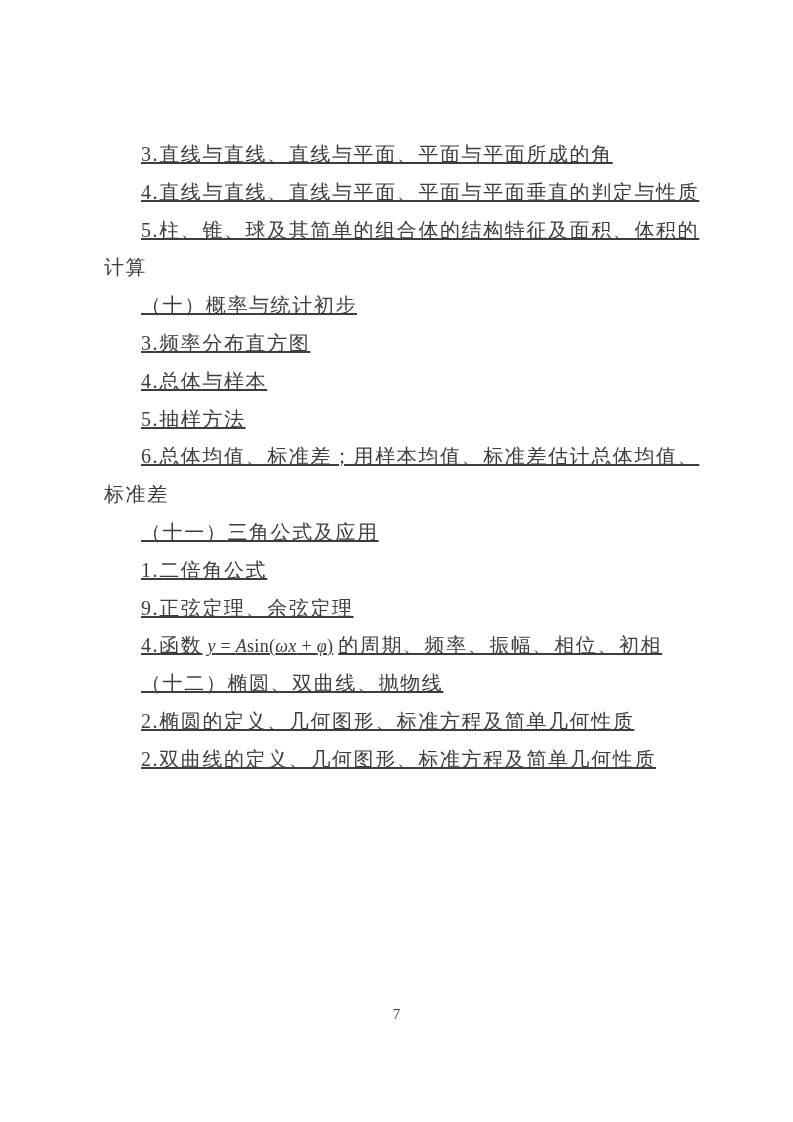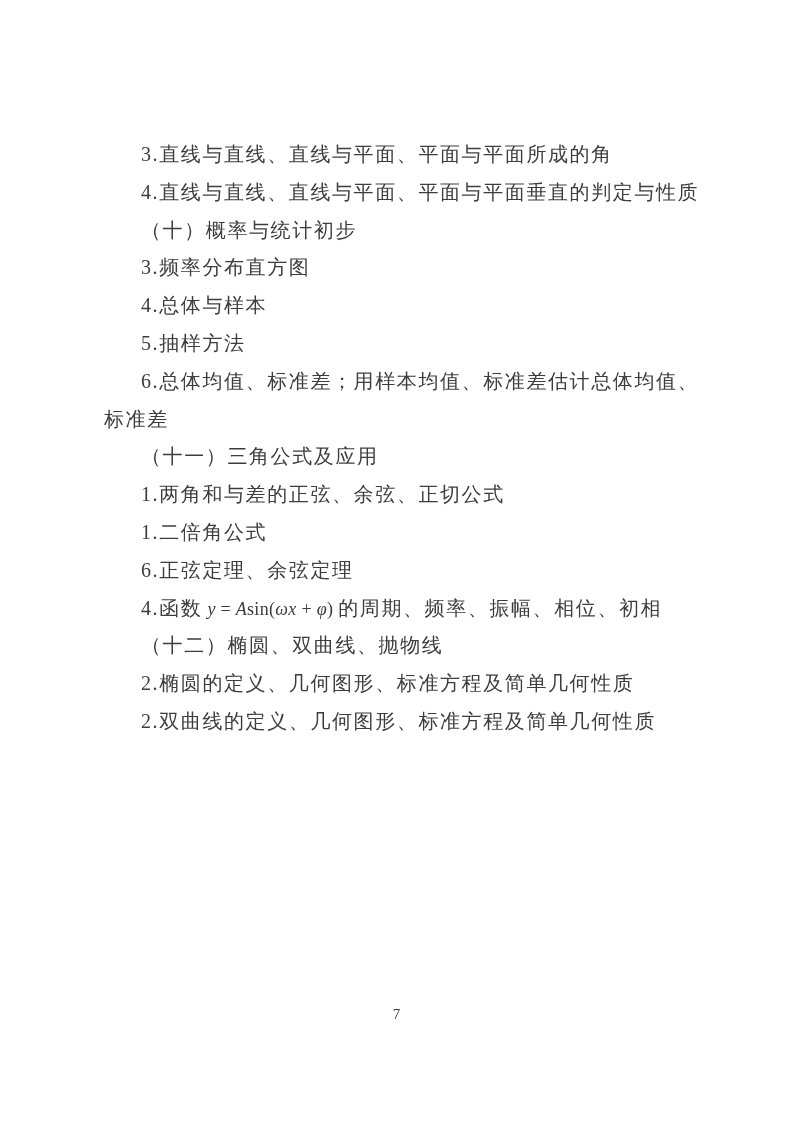--- a/index.html
+++ b/index.html
@@ -27,20 +27,21 @@
     padding: 0;
     font-size: 20px;
     line-height: 37.8px;
     height: 37.8px;
     letter-spacing: 1.6px;
     white-space: nowrap;
     font-weight: 400;
   }
   .indent {
     padding-left: 37px;
+    text-decoration: underline;
   }
   .formula {
     letter-spacing: 0.3px;
     font-size: 18px;
     margin: 0 5px;
   }
   .formula .mi {
     font-style: italic;
   }
   .formula .mo {
@@ -60,30 +61,31 @@
     letter-spacing: 0;
   }
 </style>
 </head>
 <body>
 
 <div class="page">
   <main class="doc-body">
     <p class="ln indent">3.直线与直线、直线与平面、平面与平面所成的角</p>
     <p class="ln indent">4.直线与直线、直线与平面、平面与平面垂直的判定与性质</p>
+    <p class="ln indent">5.柱、锥、球及其简单的组合体的结构特征及面积、体积的</p>
+    <p class="ln">计算</p>
     <p class="ln indent">（十）概率与统计初步</p>
     <p class="ln indent">3.频率分布直方图</p>
     <p class="ln indent">4.总体与样本</p>
     <p class="ln indent">5.抽样方法</p>
     <p class="ln indent">6.总体均值、标准差；用样本均值、标准差估计总体均值、</p>
     <p class="ln">标准差</p>
     <p class="ln indent">（十一）三角公式及应用</p>
-    <p class="ln indent">1.两角和与差的正弦、余弦、正切公式</p>
     <p class="ln indent">1.二倍角公式</p>
-    <p class="ln indent">6.正弦定理、余弦定理</p>
+    <p class="ln indent">9.正弦定理、余弦定理</p>
     <p class="ln indent"><span>4.函数</span><span class="formula"><span class="mi">y</span><span class="mo"> = </span><span class="mi">A</span><span class="mo">sin(</span><span class="mi">ωx</span><span class="mo"> + </span><span class="mi">φ</span><span class="mo">)</span></span><span>的周期、频率、振幅、相位、初相</span></p>
     <p class="ln indent">（十二）椭圆、双曲线、抛物线</p>
     <p class="ln indent">2.椭圆的定义、几何图形、标准方程及简单几何性质</p>
     <p class="ln indent">2.双曲线的定义、几何图形、标准方程及简单几何性质</p>
   </main>
   <footer class="page-footer">
     <span class="page-number">7</span>
   </footer>
 </div>
 

